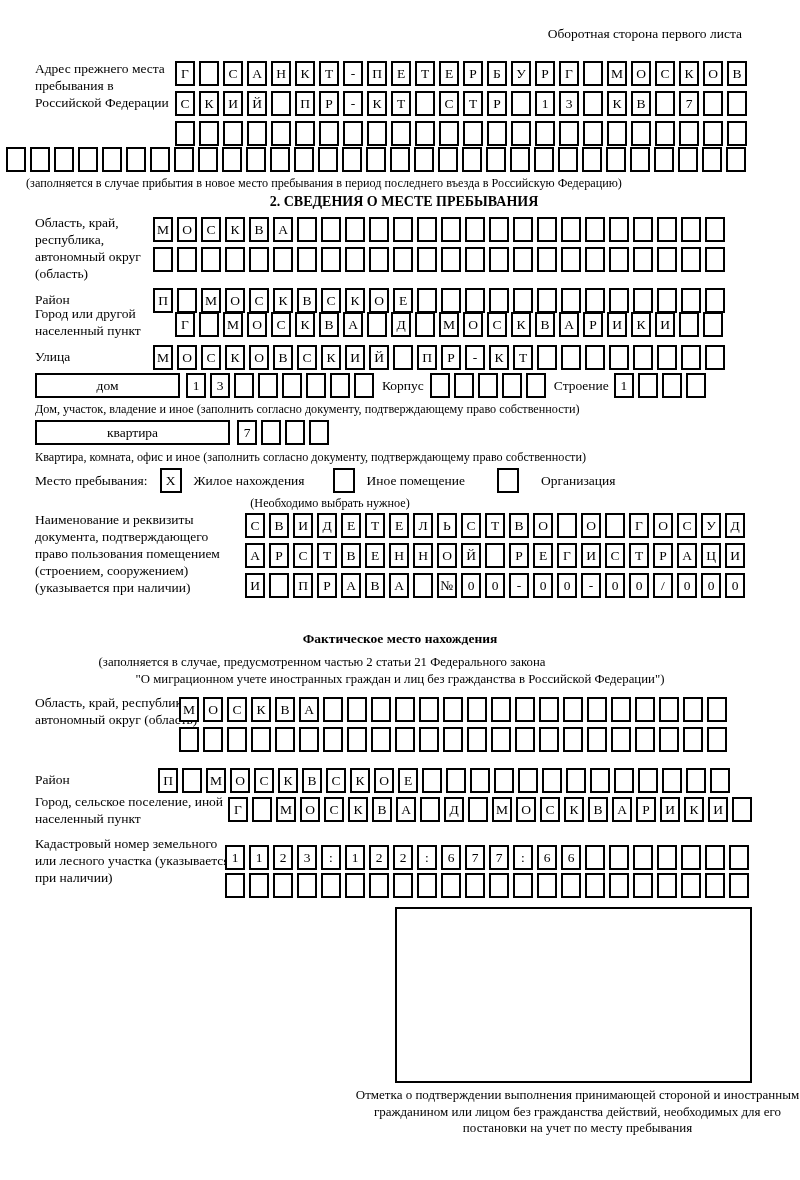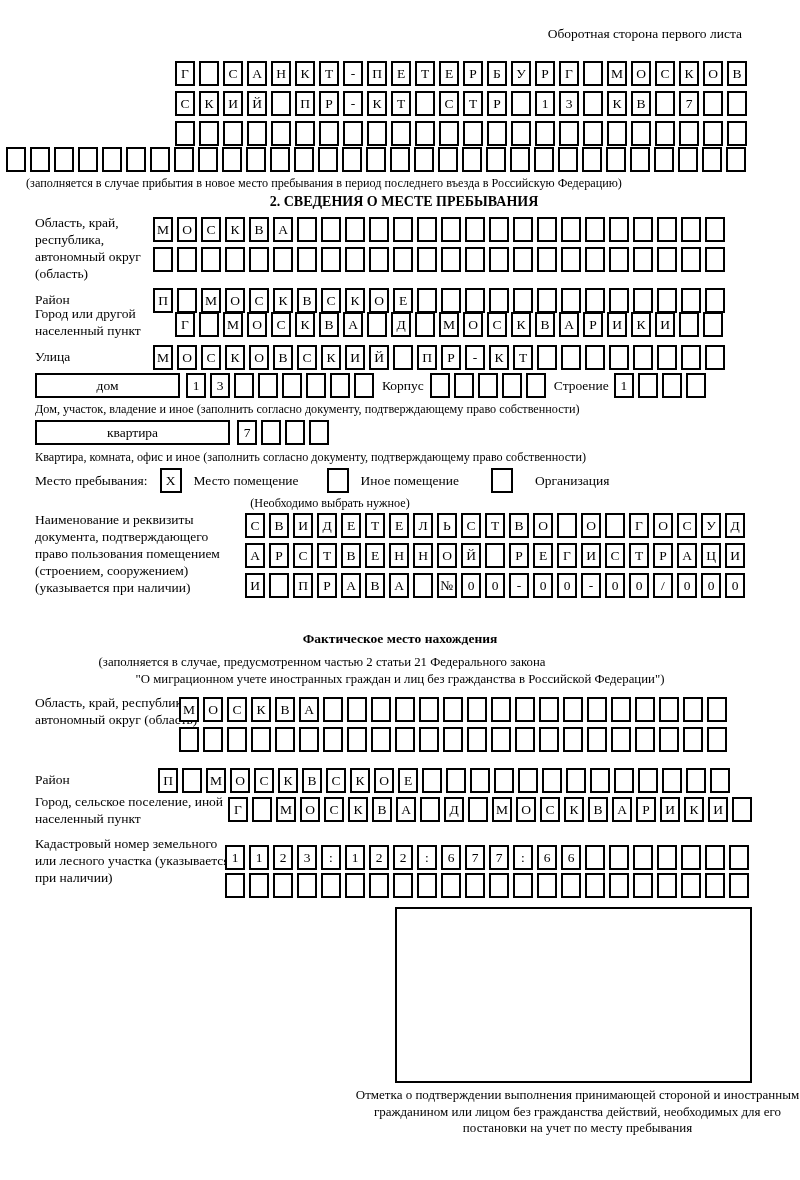--- a/index.html
+++ b/index.html
@@ -33,20 +33,21 @@
   .stamp-box { border:2px solid #000; background:#fff; }
   .center { text-align:center; }
 </style>
 </head>
 <body>
 
 <div class="page">
 
   <div class="abs hdr">Оборотная сторона первого листа</div>
 
+  <div class="abs flabel" style="left:35px;top:60px;width:135px">Адрес прежнего места пребывания в Российской Федерации</div>
   <div class="abs cellcol" style="left:175px;top:61px">
     <div class="cells">
         <span class="cell">Г</span>
         <span class="cell"></span>
         <span class="cell">С</span>
         <span class="cell">А</span>
         <span class="cell">Н</span>
         <span class="cell">К</span>
         <span class="cell">Т</span>
         <span class="cell">-</span>
@@ -333,21 +334,21 @@
         <span class="cell"></span>
         <span class="cell"></span>
         <span class="cell"></span>
       </div>
   </div>
   <div class="abs note" style="left:35px;top:450px;width:740px">Квартира, комната, офис и иное (заполнить согласно документу, подтверждающему право собственности)</div>
 
   <div class="abs flexrow" style="left:35px;top:468px">
     <div class="flabel">Место пребывания:</div>
     <span class="cell checkbox" style="margin-left:12px">X</span>
-    <div class="flabel" style="margin-left:12px">Место помещение</div>
+    <div class="flabel" style="margin-left:12px">Жилое нахождения</div>
     <span class="cell checkbox" style="margin-left:28px"></span>
     <div class="flabel" style="margin-left:12px">Иное помещение</div>
     <span class="cell checkbox" style="margin-left:32px"></span>
     <div class="flabel" style="margin-left:22px">Организация</div>
   </div>
   <div class="abs note center" style="left:85px;top:496px;width:490px">(Необходимо выбрать нужное)</div>
 
   <div class="abs flabel" style="left:35px;top:511px;width:208px">Наименование и реквизиты документа, подтверждающего право пользования помещением (строением, сооружением) (указывается при наличии)</div>
   <div class="abs cellcol" style="left:245px;top:513px">
     <div class="cells">

